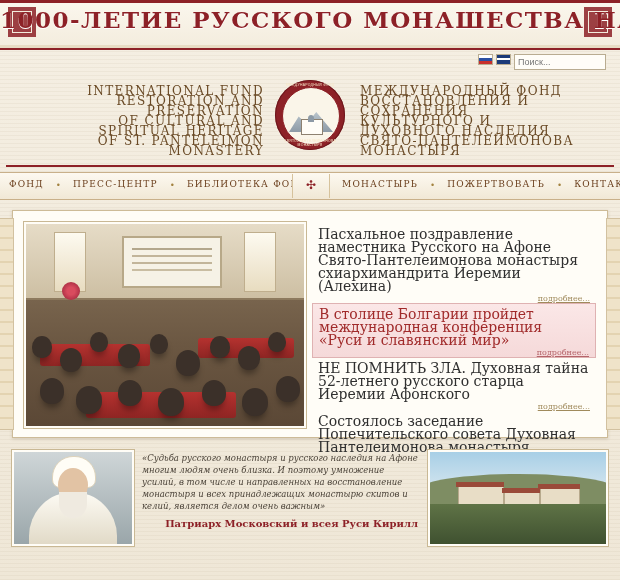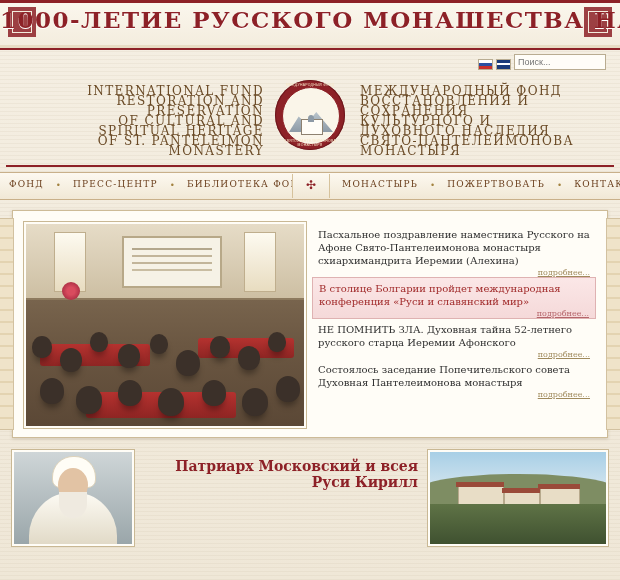--- a/index.html
+++ b/index.html
@@ -69,21 +69,21 @@
   
   .search-strip {
     position: relative;
     height: 24px;
   }
   .search-box {
     position: absolute;
     right: 14px;
     top: 4px;
     display: flex;
-    align-items: flex-end;
+    align-items: flex-start;
     gap: 3px;
   }
   .search-input {
     width: 84px;
     height: 14px;
     font-size: 9px;
     font-family: "Liberation Sans", sans-serif;
     border: 1px solid #b9ac91;
     background: #fffdf8;
     color: #5c5244;
@@ -363,21 +363,21 @@
     padding: 4px 6px 10px 6px;
     cursor: pointer;
   }
   .news-item.highlight {
     background: linear-gradient(#fbe7e7, #f5d9d9);
     border: 1px solid #dfb2b2;
     color: #9d2a2a;
   }
   .news-title {
     font-family: "DejaVu Serif", serif;
-    font-size: 10px;
+    font-size: 14px;
     line-height: 13px;
     color: #2f2f2f;
   }
   .news-item.highlight .news-title { color: #a02a2a; }
   .news-more {
     position: absolute;
     right: 6px;
     bottom: 0px;
     font-family: "DejaVu Serif", serif;
     font-size: 8px;
@@ -442,21 +442,21 @@
     font-style: italic;
     font-size: 8.5px;
     line-height: 12px;
     color: #4a4238;
   }
   .quote-author {
     margin-top: 6px;
     text-align: right;
     font-family: "DejaVu Serif", serif;
     font-weight: bold;
-    font-size: 14px;
+    font-size: 10px;
     color: #8d2127;
   }
 
   .monastery-photo {
     position: absolute;
     right: 0; top: 0;
     width: 176px; height: 92px;
     border: 2px solid #fffdf7;
     outline: 1px solid #c9b894;
     overflow: hidden;
@@ -606,20 +606,21 @@
 
   <div class="bottom">
     <div class="patriarch-photo">
       <div class="pat-robe"></div>
       <div class="pat-hood"></div>
       <div class="pat-head"></div>
       <div class="pat-beard"></div>
     </div>
 
     <div class="quote-box">
+      <div class="quote-text">«Судьба русского монастыря и русского наследия на Афоне многим людям очень близка. И поэтому умножение усилий, в том числе и направленных на восстановление монастыря и всех принадлежащих монастырю скитов и келий, является делом очень важным»</div>
       <div class="quote-author">Патриарх Московский и всея Руси Кирилл</div>
     </div>
 
     <div class="monastery-photo">
       <div class="mon-sky"></div>
       <div class="mon-hill"></div>
       <div class="mon-bldg b1"></div>
         <div class="b-roof r1"></div>
       <div class="mon-bldg b2"></div>
         <div class="b-roof r2"></div>

